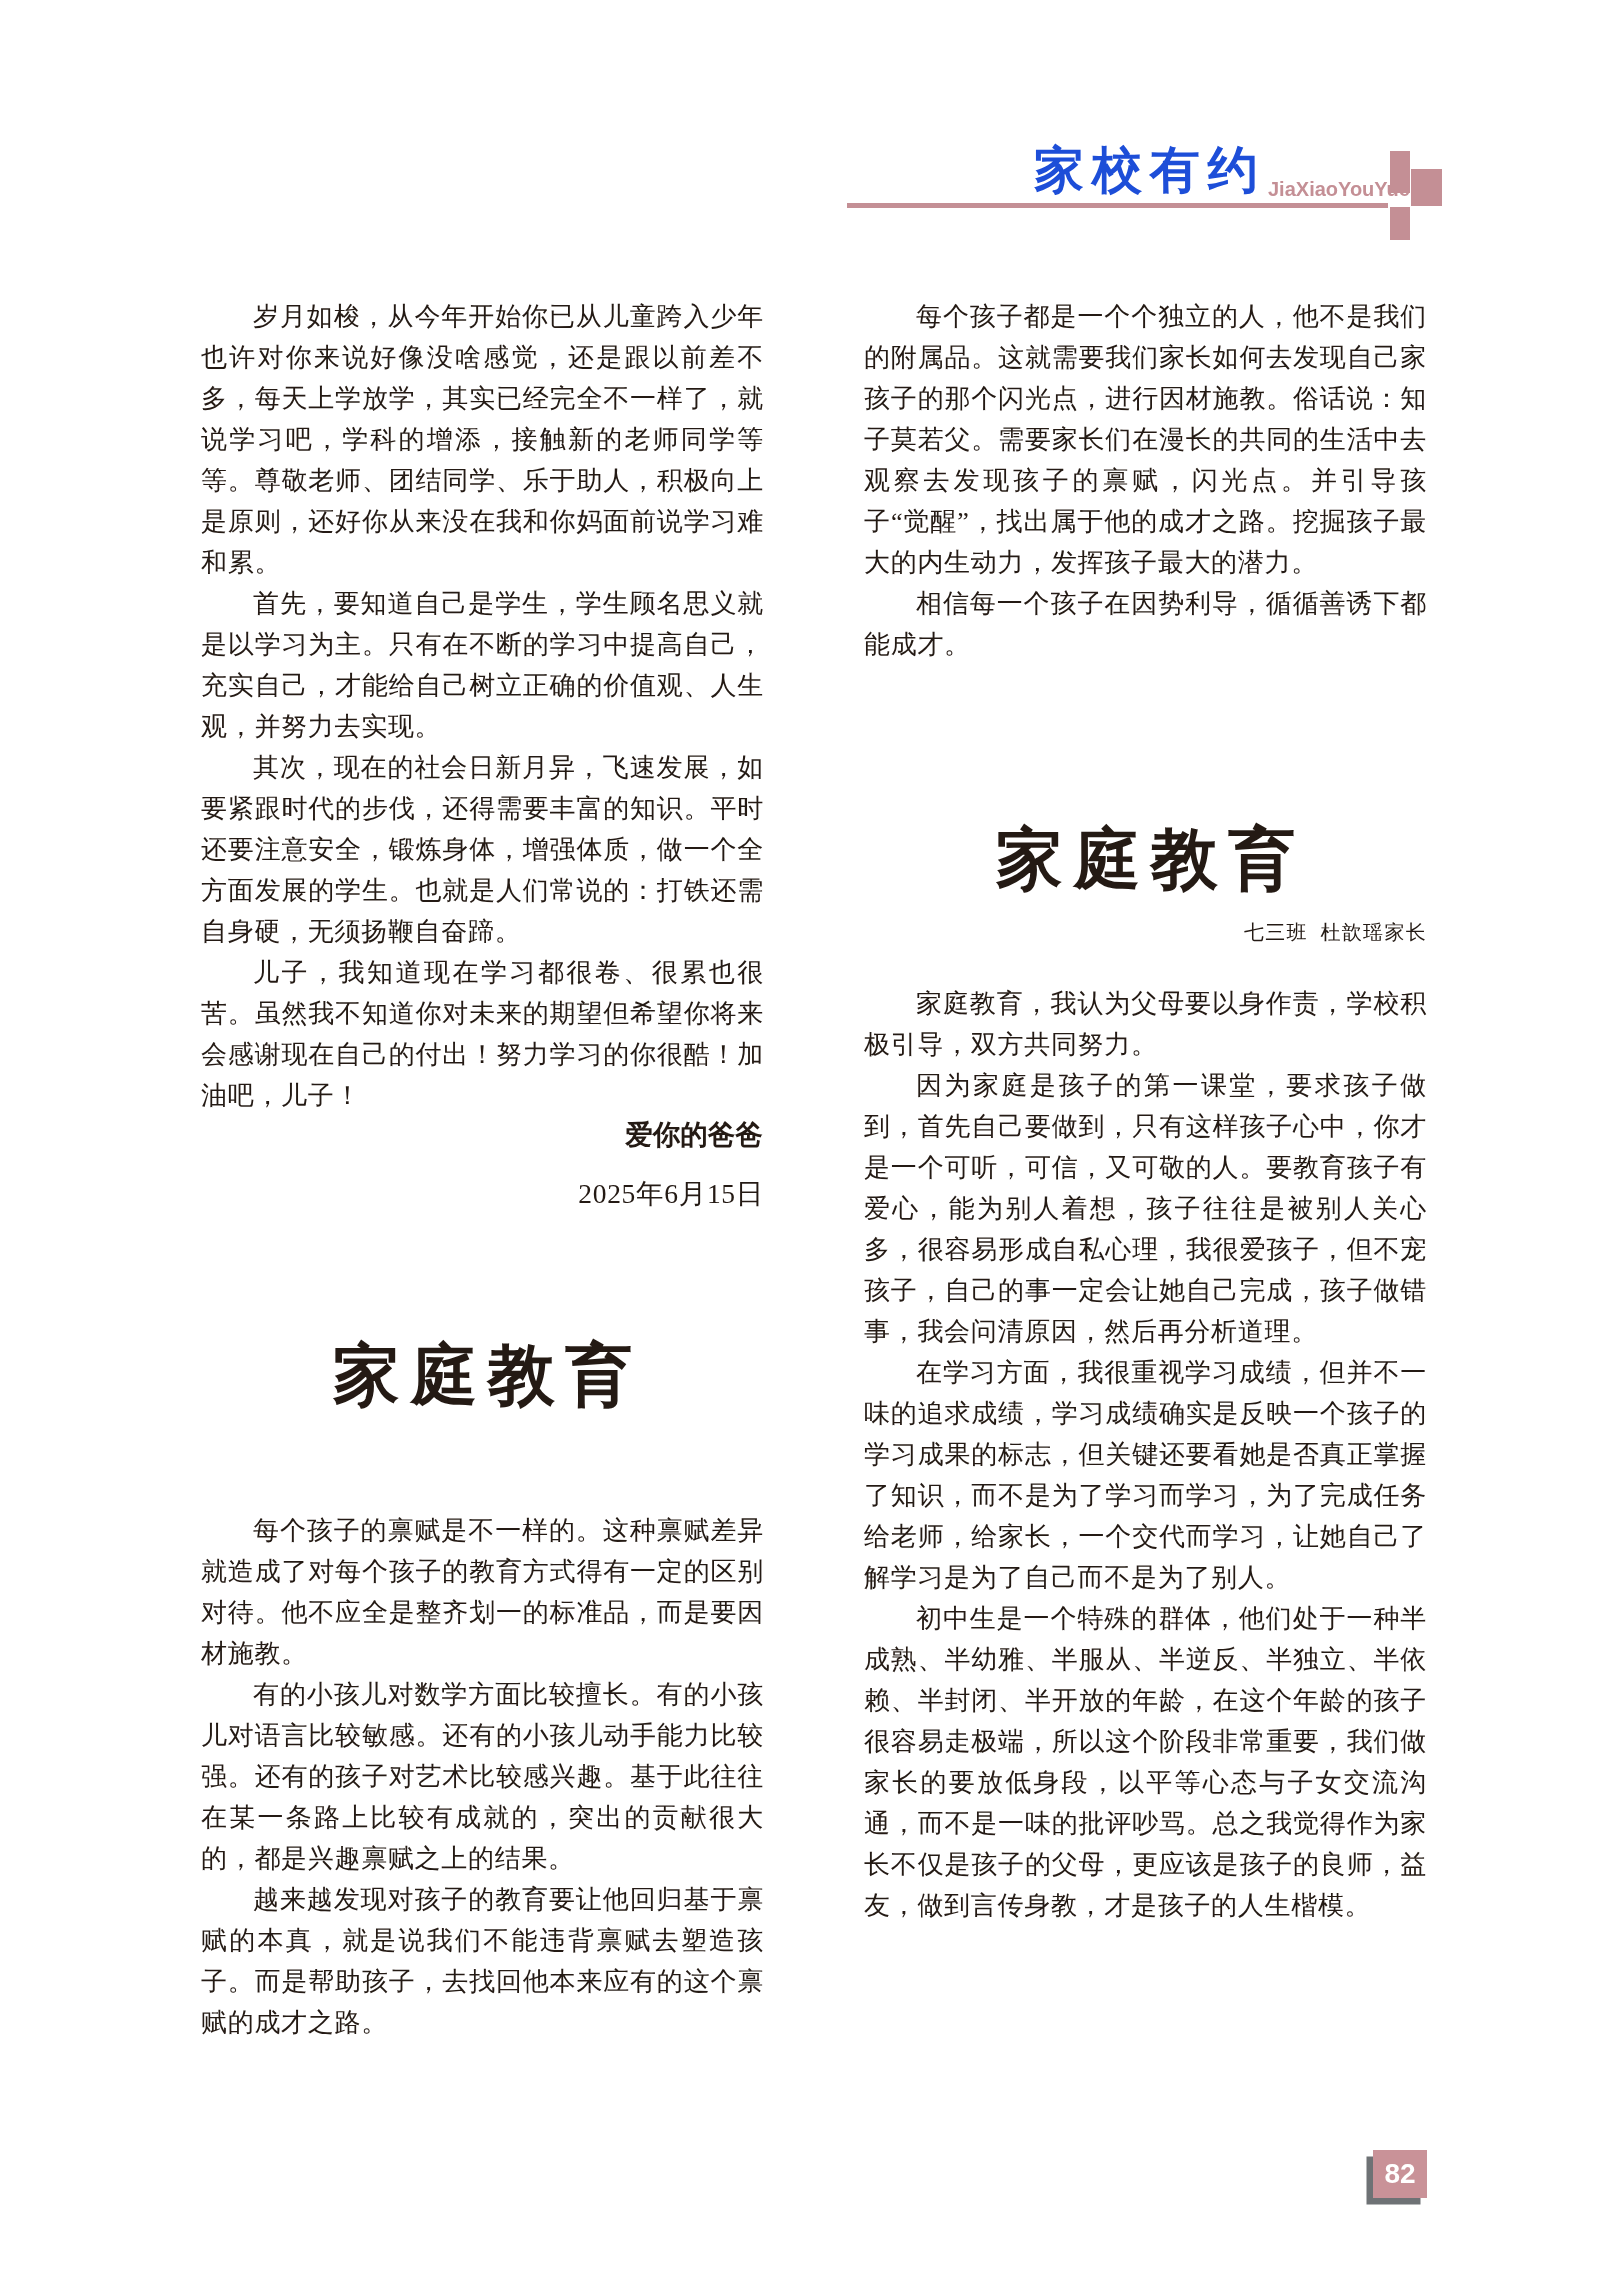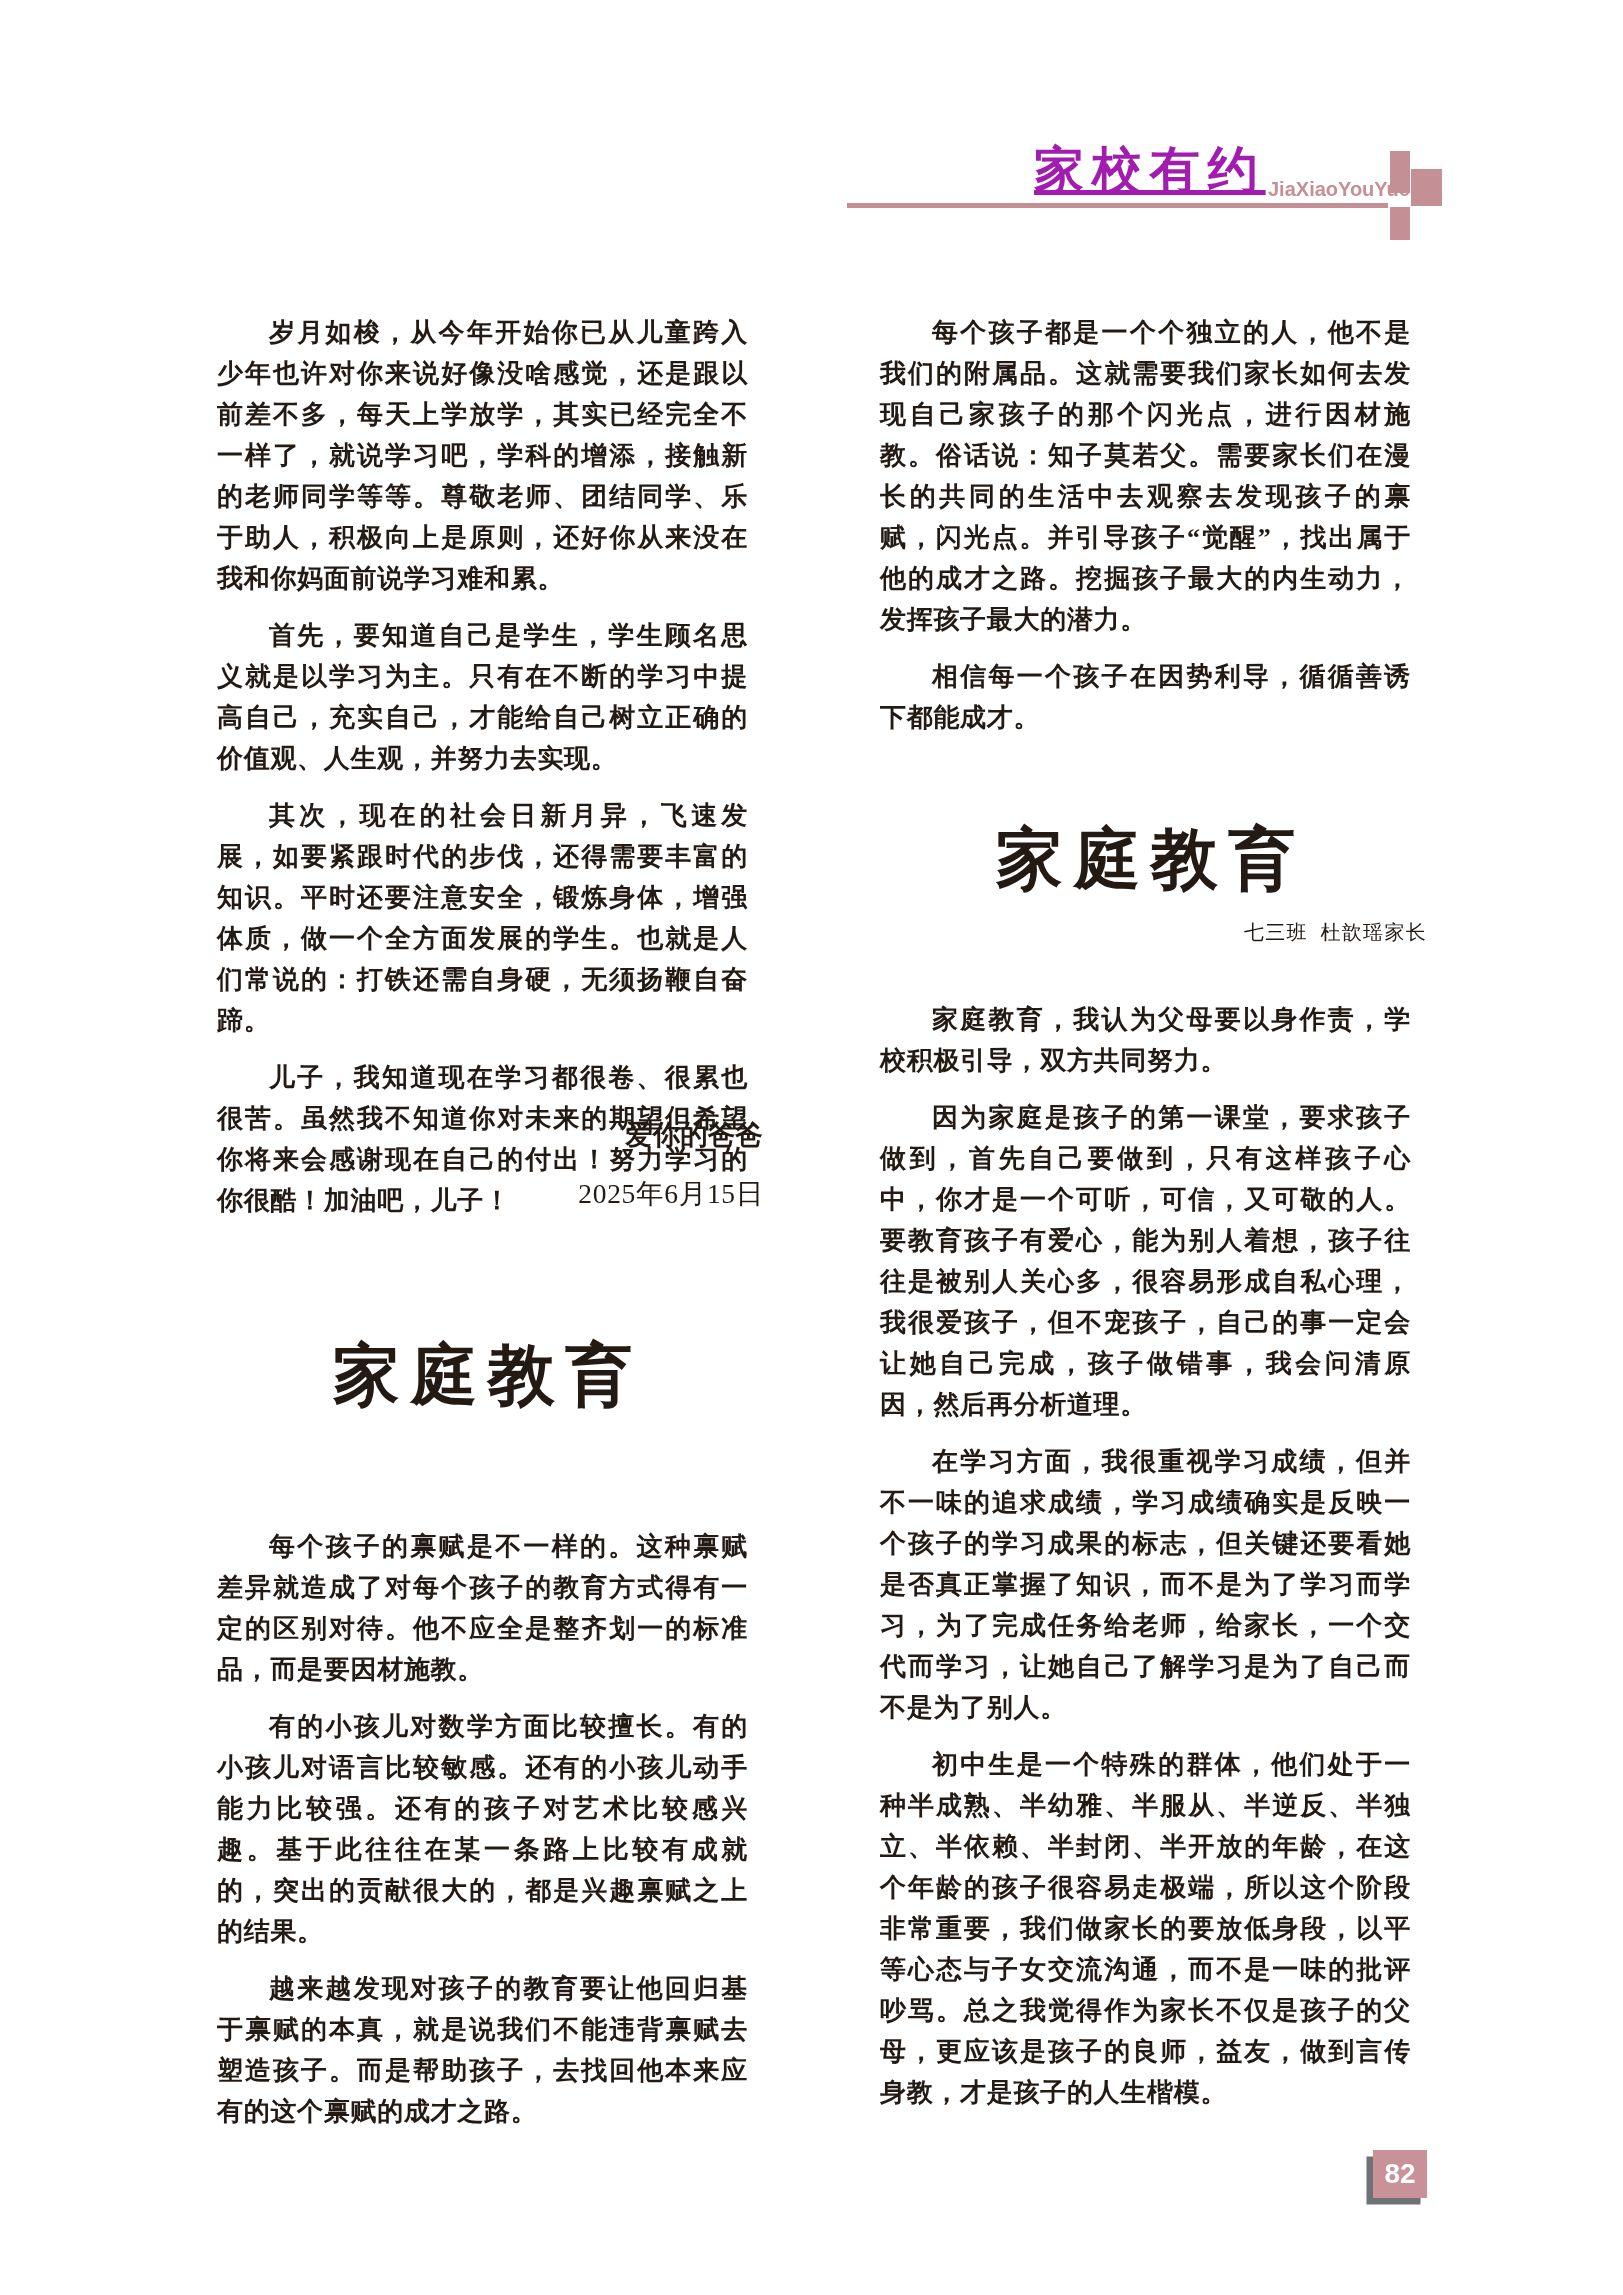--- a/index.html
+++ b/index.html
@@ -21,21 +21,21 @@
   .masthead-rule { position:absolute; left:847px; top:203px; width:541px; height:5.2px; }
   .deco-sq { position:absolute; }
   .sq1 { left:1390px; top:151px; width:19.6px; height:42px; }
   .sq2 { left:1411px; top:169px; width:31px; height:37px; }
   .sq3 { left:1390px; top:207px; width:19.6px; height:33px; }
   
   .textblock {
     position:absolute; width:563px; font-size:26px; line-height:41px;
     text-align:justify; text-justify:inter-ideograph; letter-spacing:0.7px;
   }
-  .textblock p { margin:16px; text-indent:2em;font-weight:bold; }
+  .textblock p { margin:0; text-indent:2em; }
   #l-letter   { left:201px;  top:296px;  }
   #l-sign     { left:201px;  top:1114px; width:563px; position:absolute; text-align:right; font-size:27.5px; line-height:41px; }
   #l-sign .sig-line  { padding-right:1.3px;font-weight:bold; }
   #l-sign .date-line { margin-top:18px; padding-right:0; letter-spacing:0.7px; }
   #l-art-head { left:201px;  top:1335px; width:563px; position:absolute; }
   #l-art-body { left:201px;  top:1510px; }
   #r-cont     { left:864px; top:296px;  }
   #r-art-head { left:864px; top:819px; width:563px; position:absolute; }
   #r-art-body { left:864px; top:983px; }
   .article-title {
@@ -50,21 +50,21 @@
     font-family:"Liberation Sans","DejaVu Sans",sans-serif;
     font-size:28px; font-weight:bold; color:#ffffff;
     box-shadow:-6.5px 6.5px 0 #6e7275;
   }
 </style>
 </head>
 <body>
 
 <div class="page" style="color: rgb(36, 26, 20);">
 
-  <div class="masthead-title accent-text" style="color: #a21caf; text-decoration: underline;">家校有约</div>
+  <div class="masthead-title accent-text" style="color: #1d4ed8;">家校有约</div>
   <div class="masthead-sub accent-text" style="color: rgb(196, 143, 149);">JiaXiaoYouYue</div>
   <div class="masthead-rule accent-bg" style="background: rgb(196, 143, 149);"></div>
   <div class="deco-sq sq1 accent-bg" style="background: rgb(196, 143, 149);"></div>
   <div class="deco-sq sq2 accent-bg" style="background: rgb(196, 143, 149);"></div>
   <div class="deco-sq sq3 accent-bg" style="background: rgb(196, 143, 149);"></div>
 
   <div class="textblock" id="l-letter">
     <p>岁月如梭，从今年开始你已从儿童跨入少年也许对你来说好像没啥感觉，还是跟以前差不多，每天上学放学，其实已经完全不一样了，就说学习吧，学科的增添，接触新的老师同学等等。尊敬老师、团结同学、乐于助人，积极向上是原则，还好你从来没在我和你妈面前说学习难和累。</p>
     <p>首先，要知道自己是学生，学生顾名思义就是以学习为主。只有在不断的学习中提高自己，充实自己，才能给自己树立正确的价值观、人生观，并努力去实现。</p>
     <p>其次，现在的社会日新月异，飞速发展，如要紧跟时代的步伐，还得需要丰富的知识。平时还要注意安全，锻炼身体，增强体质，做一个全方面发展的学生。也就是人们常说的：打铁还需自身硬，无须扬鞭自奋蹄。</p>

